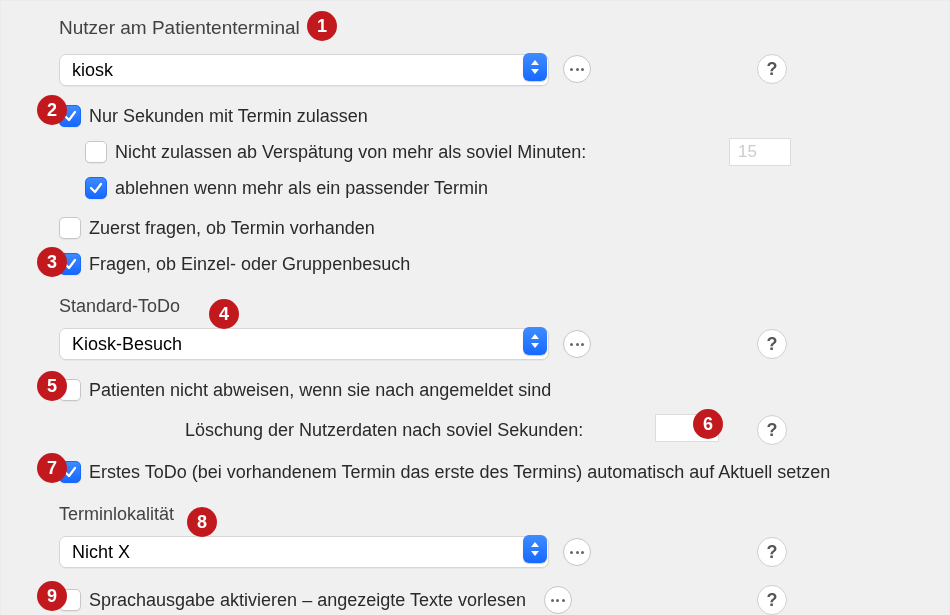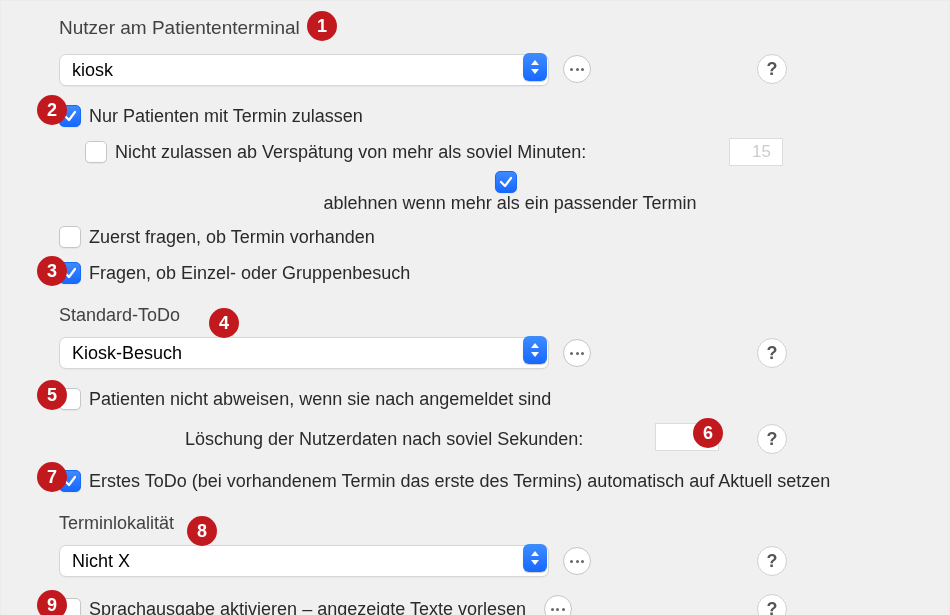--- a/index.html
+++ b/index.html
@@ -115,26 +115,26 @@
     background: linear-gradient(#3e8aff,#1668ff);
     border-color: #1668ff;
   }
   .checkbox.checked svg { display:block; }
   .checkbox svg { display:none; }
   .cb-label {
     font-size: 18px;
     color: #2a2a2a;
   }
   .num-input {
-    width: 54px; height: 28px;
+    width: 62px; height: 28px;
     background: #fff;
     border: 1px solid #dcdcdc;
     border-radius: 0;
     text-align: left;
-    padding: 0 22px;
+    padding: 0 8px;
     font-size: 17px;
     color: #ccc;
     display: inline-flex;
     align-items: center;
   }
   .num-input.empty { padding:0; width:64px; }
   .marker {
     position: absolute;
     width: 30px; height: 30px;
     border-radius: 50%;
@@ -177,34 +177,34 @@
     <div class="help-btn">?</div>
   </div>
 
   <div class="row i1" style="margin-top:10px;">
     <div class="marker" style="left:22px; top:-4px;">2</div>
     <div class="checkbox checked">
       <svg width="14" height="14" viewBox="0 0 14 14">
           <path d="M2 7 L6 11 L12 3" stroke="#fff" stroke-width="2.2" fill="none" stroke-linecap="round" stroke-linejoin="round"></path>
         </svg>
     </div>
-    <span class="cb-label">Nur Patienten mit Termin zulassen</span>
+    <span class="cb-label">Nur Sekunden mit Termin zulassen</span>
   </div>
 
   <div class="row i2" style="margin-top:2px;">
     <div class="checkbox">
       
     </div>
     <span class="cb-label">Nicht zulassen ab Verspätung von mehr als soviel Minuten:</span>
     <div class="right-abs" style="left:714px;">
       <div class="num-input">15</div>
     </div>
   </div>
 
-  <div class="row i2" style="margin-top:2px;flex-direction:column;">
+  <div class="row i2" style="margin-top:2px;">
     <div class="checkbox checked">
       <svg width="14" height="14" viewBox="0 0 14 14">
           <path d="M2 7 L6 11 L12 3" stroke="#fff" stroke-width="2.2" fill="none" stroke-linecap="round" stroke-linejoin="round"></path>
         </svg>
     </div>
     <span class="cb-label">ablehnen wenn mehr als ein passender Termin</span>
   </div>
 
   <div class="row i1" style="margin-top:6px;">
     <div class="checkbox">

